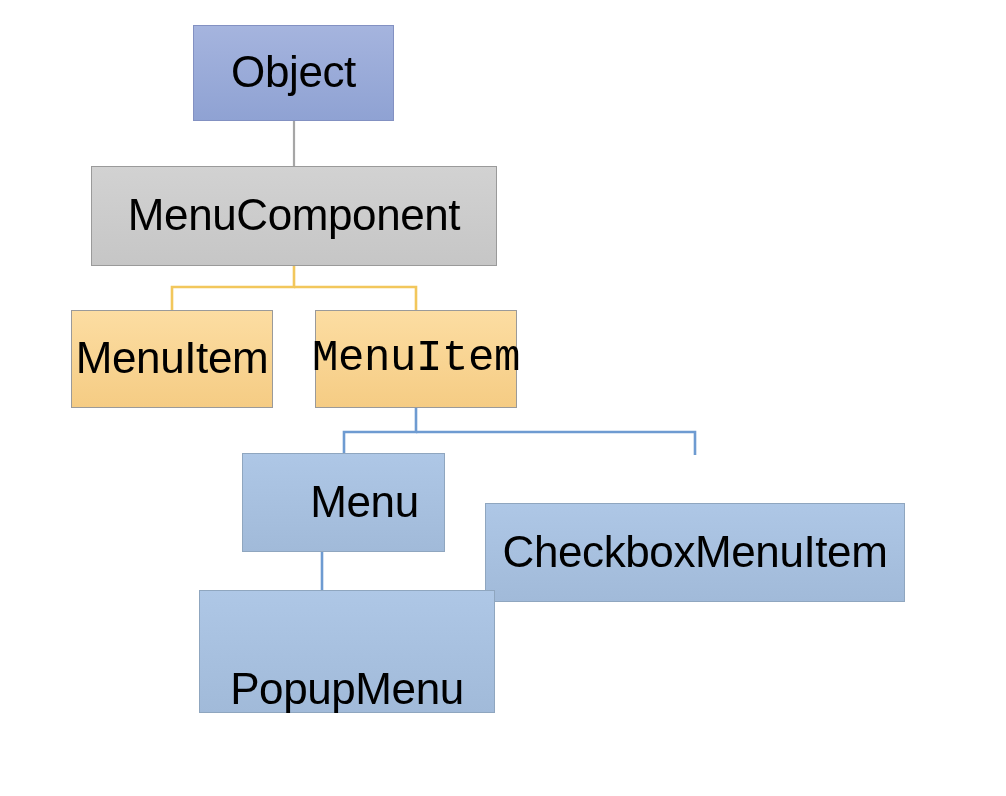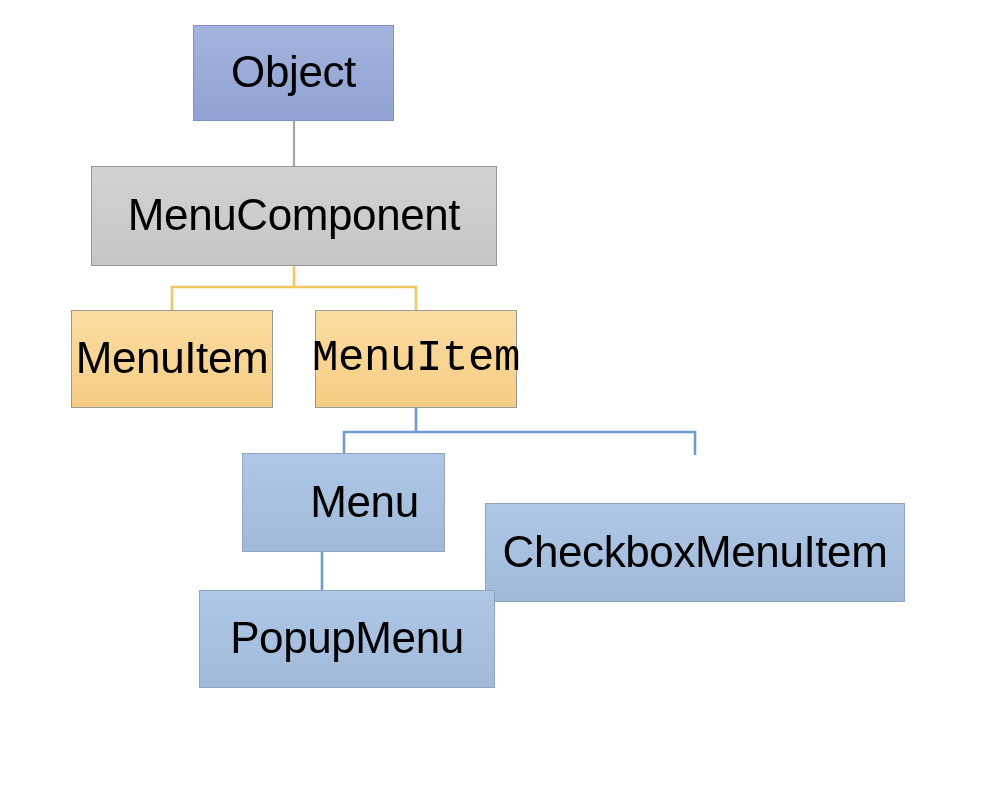--- a/index.html
+++ b/index.html
@@ -89,17 +89,17 @@
   </div>
 
   <div class="node fill-blue" style="left: 242px; top: 453px; width: 203px; height: 99px; background: linear-gradient(rgb(174, 199, 230) 0%, rgb(161, 186, 217) 100%); border-color: rgb(143, 166, 191); padding-left: 42px;">
     <span class="node-label">Menu</span>
   </div>
 
   <div class="node fill-blue" style="left: 485px; top: 455px; width: 420px; height: 99px; background: linear-gradient(rgb(174, 199, 230) 0%, rgb(161, 186, 217) 100%); border-color: rgb(143, 166, 191); margin-top: 48px;">
     <span class="node-label">CheckboxMenuItem</span>
   </div>
 
-  <div class="node fill-blue" style="left: 199px; top: 590px; width: 296px; height: 98px; background: linear-gradient(rgb(174, 199, 230) 0%, rgb(161, 186, 217) 100%); border-color: rgb(143, 166, 191);">
+  <div class="node fill-blue" style="left: 199px; top: 590px; width: 296px; height: 123px; background: linear-gradient(rgb(174, 199, 230) 0%, rgb(161, 186, 217) 100%); border-color: rgb(143, 166, 191); align-items: flex-end;">
     <span class="node-label">PopupMenu</span>
   </div>
 
 </div>
 
 </body></html>

